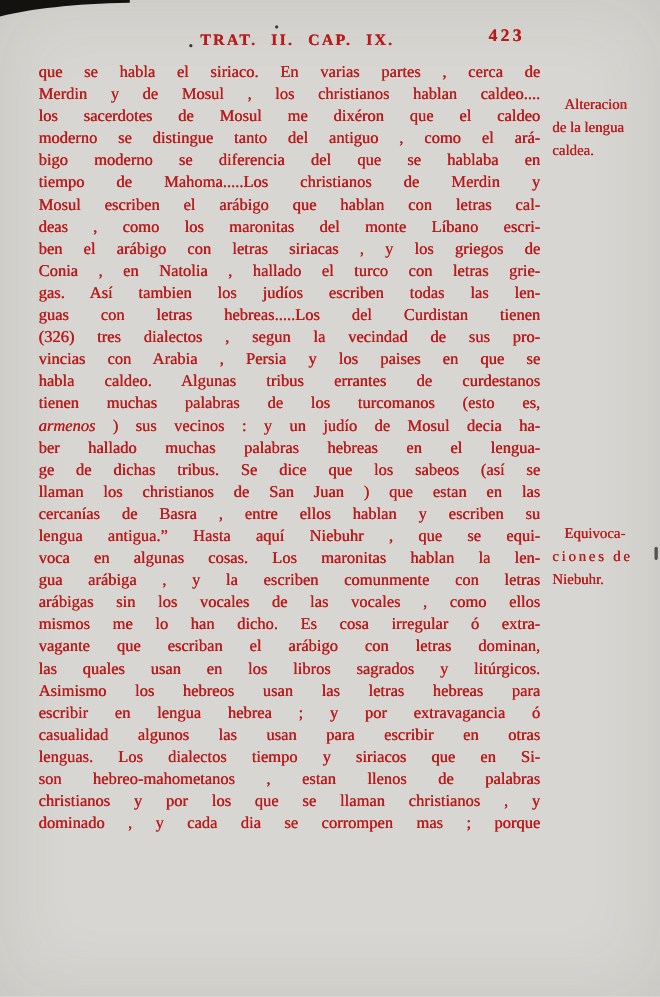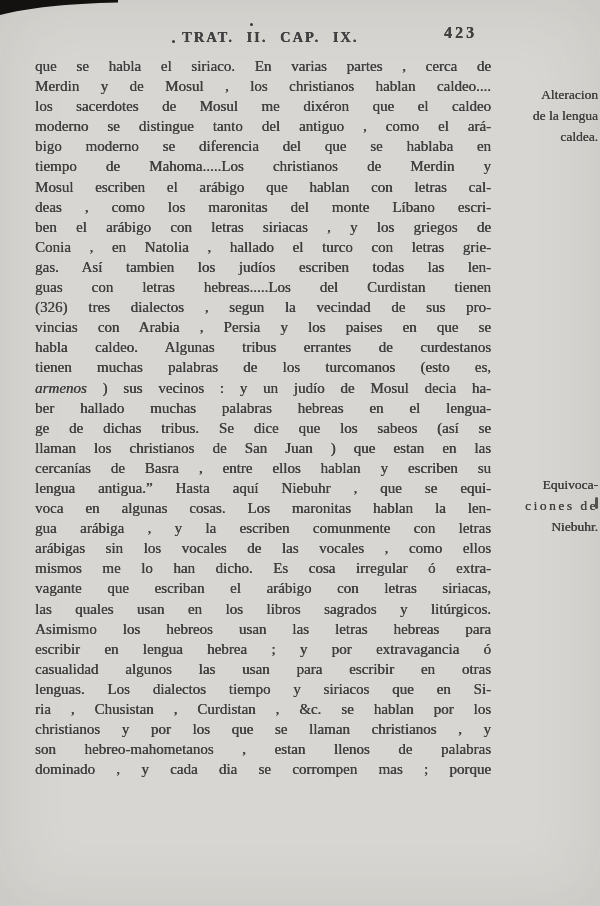--- a/index.html
+++ b/index.html
@@ -3,21 +3,21 @@
 <meta charset="utf-8">
 <style>
   html, body { margin: 0; padding: 0; }
   .page {
     position: relative;
     width: 600px;
     height: 906px;
     background: #d7d6d2;
     overflow: hidden;
     font-family: "Liberation Serif", "DejaVu Serif", serif;
-    color: #404040;
+    color: #b91c1c;
     box-shadow: inset 0 0 70px rgba(60,55,45,0.10);
   }
   .corner-blob { position: absolute; top: 0; left: 0; }
   .running-title {
     position: absolute;
     left: 182px; top: 29px;
     font-size: 14.5px;
     font-weight: bold;
     letter-spacing: 2px;
     word-spacing: 7px;
@@ -39,21 +39,21 @@
     line-height: 20.1px;
     text-shadow: 0.35px 0 0 currentColor;
   }
   .line {
     height: 20.1px;
     overflow: hidden;
     text-align: justify;
     text-align-last: justify;
     -moz-text-align-last: justify;
   }
-  #margin-notes { position: absolute; inset: 0; pointer-events: none; text-align: right; }
+  #margin-notes { position: absolute; inset: 0; pointer-events: none; }
   .margin-note {
     position: absolute;
     left: 502px;
     width: 96px;
     font-size: 13.5px;
     line-height: 21px;
     text-shadow: 0.3px 0 0 currentColor;
   }
   .margin-note .note-line:first-child { text-indent: 11px; }
   #margin-notes .margin-note:nth-of-type(1) { top: 84px; }
@@ -101,29 +101,28 @@
       <div class="line"><i>armenos</i><span> ) sus vecinos : y un judío de Mosul decia ha-</span></div>
       <div class="line">ber hallado muchas palabras hebreas en el lengua-</div>
       <div class="line">ge de dichas tribus. Se dice que los sabeos (así se</div>
       <div class="line">llaman los christianos de San Juan ) que estan en las</div>
       <div class="line">cercanías de Basra , entre ellos hablan y escriben su</div>
       <div class="line">lengua antigua.” Hasta aquí Niebuhr , que se equi-</div>
       <div class="line">voca en algunas cosas. Los maronitas hablan la len-</div>
       <div class="line">gua arábiga , y la escriben comunmente con letras</div>
       <div class="line">arábigas sin los vocales de las vocales , como ellos</div>
       <div class="line">mismos me lo han dicho. Es cosa irregular ó extra-</div>
-      <div class="line">vagante que escriban el arábigo con letras siriacas,</div>
+      <div class="line">vagante que escriban el arábigo con letras dominan,</div>
       <div class="line">las quales usan en los libros sagrados y litúrgicos.</div>
       <div class="line">Asimismo los hebreos usan las letras hebreas para</div>
       <div class="line">escribir en lengua hebrea ; y por extravagancia ó</div>
       <div class="line">casualidad algunos las usan para escribir en otras</div>
       <div class="line">lenguas. Los dialectos tiempo y siriacos que en Si-</div>
-      <div class="line">ria , Chusistan , Curdistan , &amp;c. se hablan por los</div>
+      <div class="line">son hebreo-mahometanos , estan llenos de palabras</div>
       <div class="line">christianos y por los que se llaman christianos , y</div>
-      <div class="line">son hebreo-mahometanos , estan llenos de palabras</div>
       <div class="line">dominado , y cada dia se corrompen mas ; porque</div>
     </div>
 
   <div id="margin-notes">
       <div class="margin-note">
         <div class="note-line">Alteracion</div>
         <div class="note-line">de la lengua</div>
         <div class="note-line">caldea.</div>
       </div>
       <div class="margin-note">

